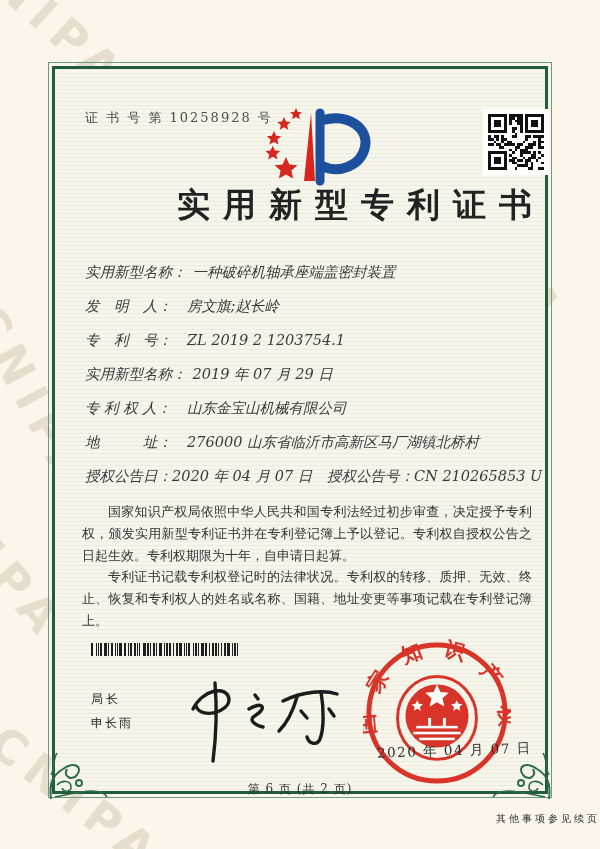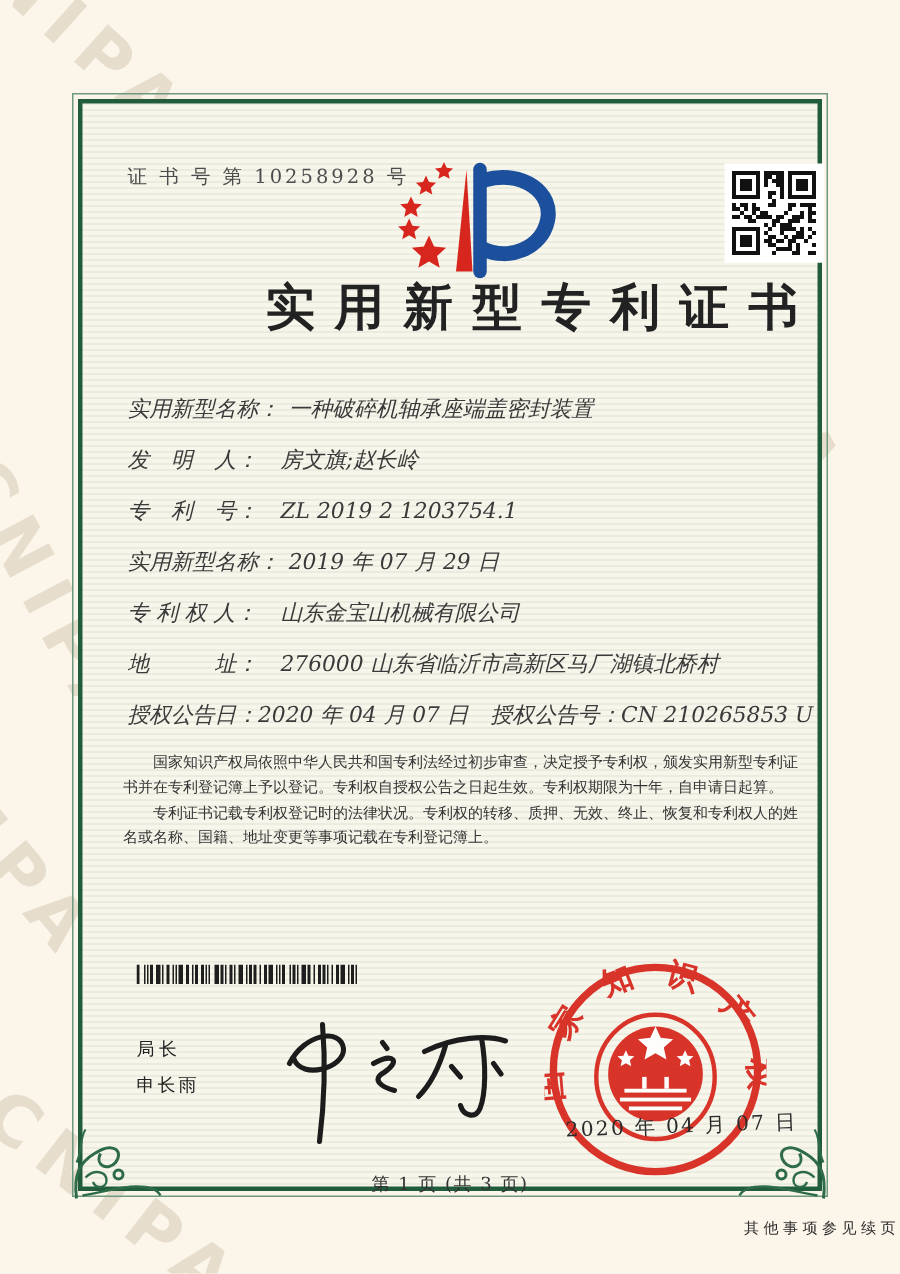--- a/index.html
+++ b/index.html
@@ -50,21 +50,21 @@
     letter-spacing:13px;color:#222;text-indent:13px;
   }
   .fields{position:absolute;left:30px;top:194px;width:440px;font-style:italic;}
   .frow{height:34px;font-size:14.5px;color:#3a3a3a;white-space:nowrap;}
   .flabel{display:inline-block;min-width:96px;}
   .fvalue{display:inline-block;margin-left:6px;}
   .grant-row{position:absolute;left:30px;top:398px;width:444px;font-size:14.5px;color:#3a3a3a;white-space:nowrap;font-style:italic;}
   .grant-col2{position:absolute;left:242px;top:0;}
   .paras{
     position:absolute;left:27px;top:432px;width:450px;
-    font-size:10px;line-height:1.68;color:#343434;
+    font-size:13px;line-height:1.68;color:#343434;
     text-align:justify;
   }
   .paras p{margin:0;text-indent:2em;}
   .barcode{
     position:absolute;left:36px;top:572px;width:152px;height:13px;
   }
   .issuer{position:absolute;left:36px;top:622px;font-size:12px;color:#222;}
   .issuer .t{letter-spacing:3px;}
   .issuer .n{margin-top:7px;letter-spacing:2px;}
   .sig{position:absolute;left:128px;top:606px;width:170px;height:92px;}
@@ -359,21 +359,21 @@
             <rect x="54" y="88" width="42" height="2.6" fill="#fff"></rect>
             <rect x="51" y="94" width="48" height="2.6" fill="#fff"></rect>
             <rect x="57" y="100" width="36" height="2.6" fill="#fff"></rect>
             <rect x="66" y="80" width="3" height="8" fill="#fff"></rect>
             <rect x="81" y="80" width="3" height="8" fill="#fff"></rect>
           </g>
         </svg>
       </div>
       <div class="seal-date">2020 年 04 月 07 日</div>
 
-      <div class="page-info">第 1 页 (共 3 页)</div>
+      <div class="page-info">第 6 页 (共 2 页)</div>
 
       <div class="corner bl">
         <svg width="62" height="62" viewBox="0 0 62 62" fill="none" stroke="#2e6c48" stroke-width="2">
           <path d="M4 60 C 2 44, 6 36, 16 30 C 28 22, 36 28, 30 36 C 25 42, 16 38, 20 30"></path>
           <path d="M8 58 C 20 56, 34 52, 44 52 C 52 52, 58 54, 60 58" stroke-width="1.6"></path>
           <path d="M10 46 C 16 40, 24 42, 24 48 C 24 53, 17 54, 15 49" stroke-width="1.6"></path>
           <circle cx="32" cy="44" r="3"></circle>
           <path d="M4 36 C 8 28, 6 20, 10 14" stroke-width="1.4"></path>
         </svg>
       </div>

